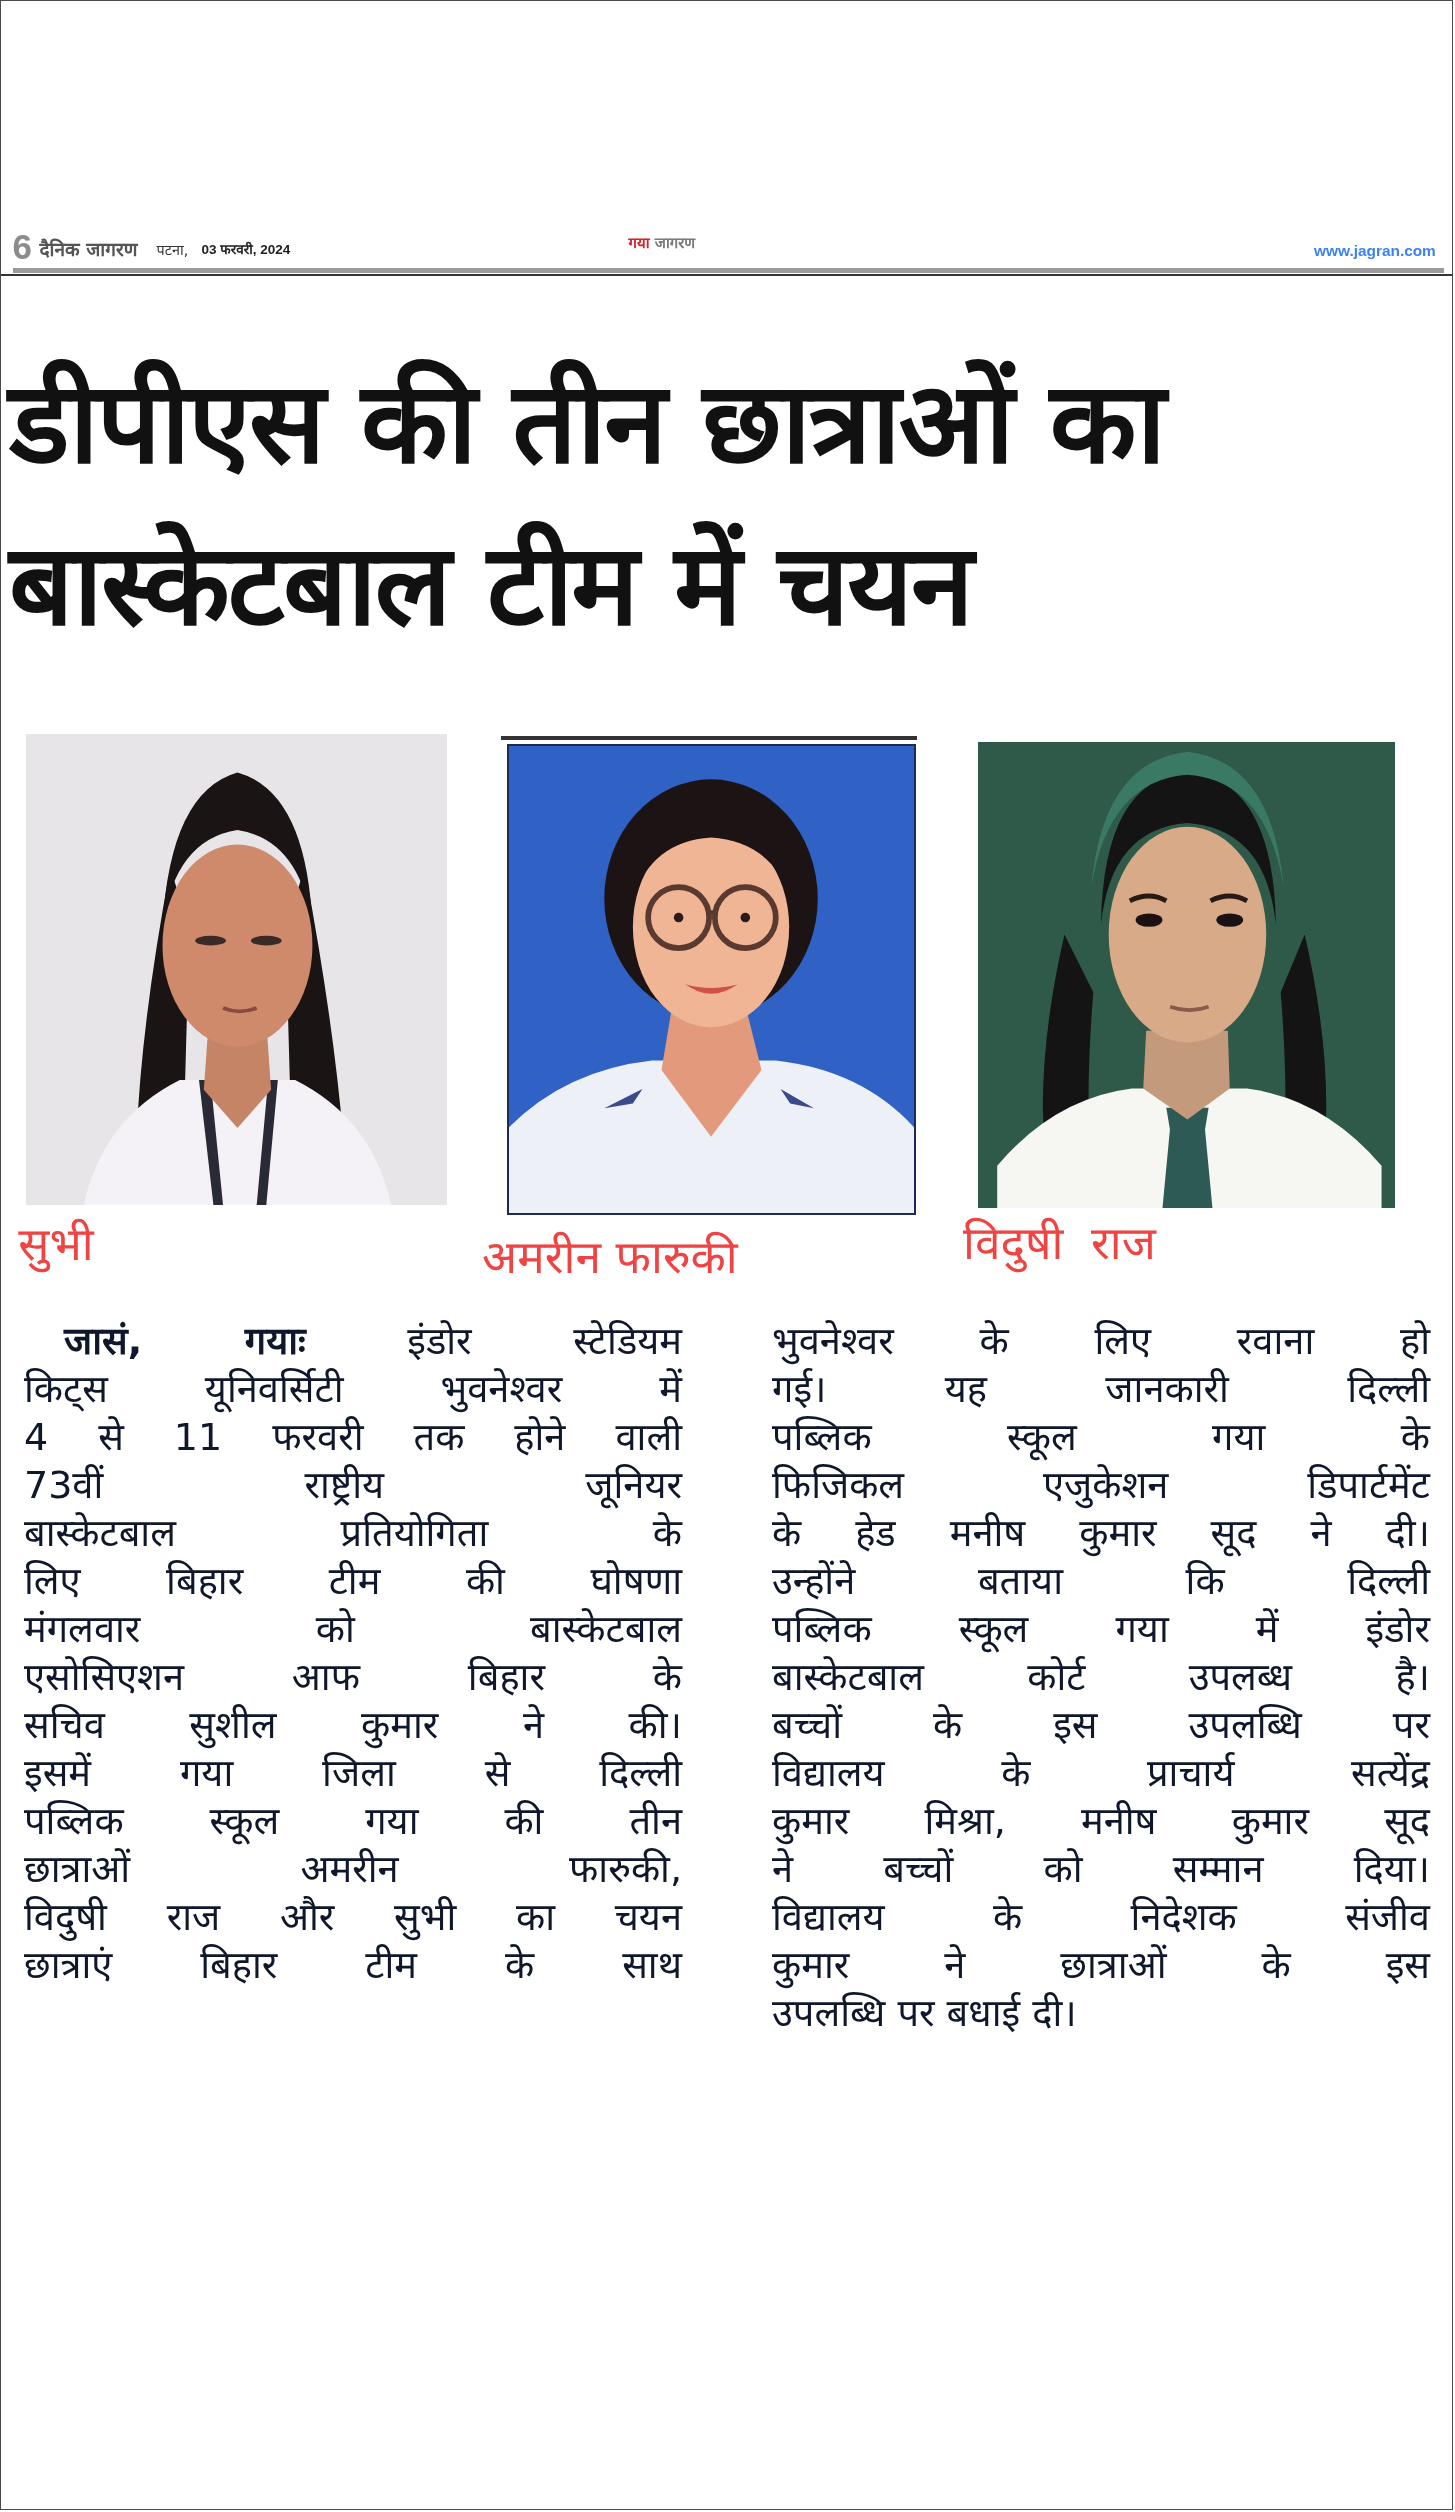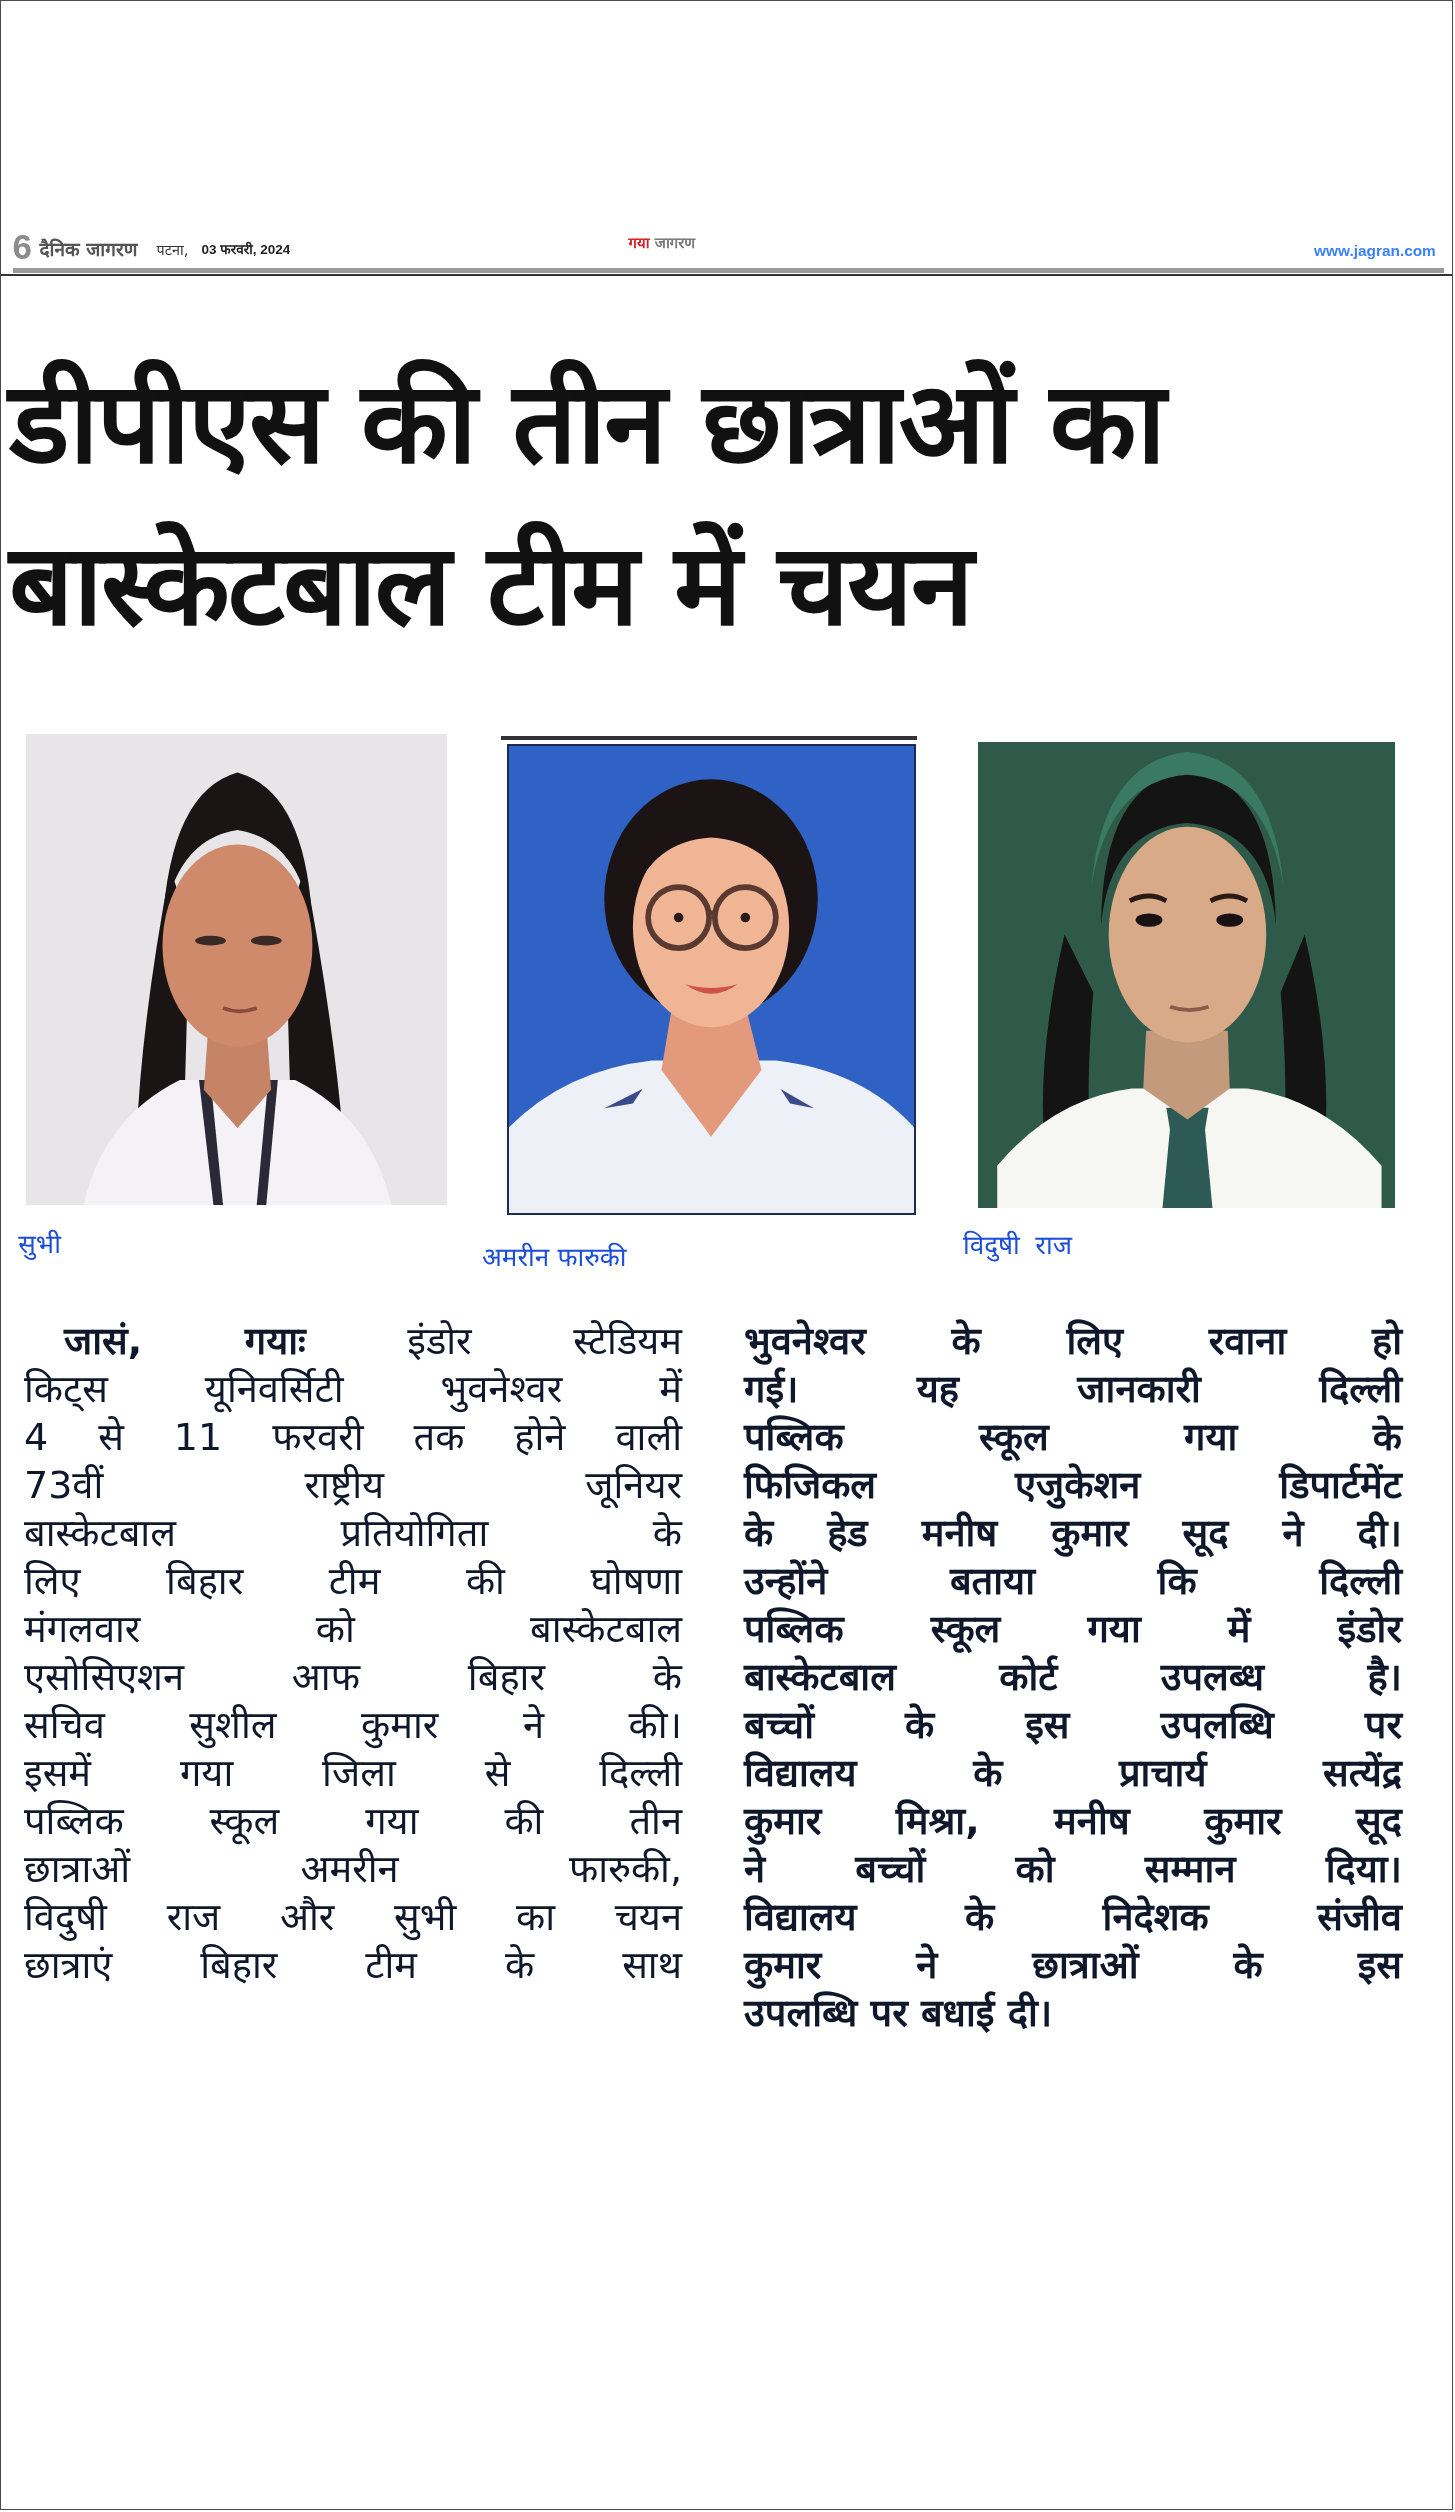--- a/index.html
+++ b/index.html
@@ -29,30 +29,30 @@
                 line-height: 162px; color: #111; letter-spacing: -1.9px; }
 
     
     .photo { position: absolute; overflow: hidden; }
     .photo svg { width: 100%; height: 100%; display: block; }
     .photo-1 { left: 25px; top: 733px; width: 421px; height: 471px; }
     .photo-2 { left: 506px; top: 743px; width: 409px; height: 471px; border: 2.9px solid #1c2a55; box-sizing: border-box; }
     .photo-2-topbar { position: absolute; left: 500px; top: 735px; width: 416px; height: 3.8px; background: #333; }
     .photo-3 { left: 977px; top: 741px; width: 417px; height: 466px; }
 
-    .caption { position: absolute; font-size: 26px; line-height: 46px; color: #1d4ed8; }
+    .caption { position: absolute; font-size: 46px; line-height: 46px; color: #ef4444; }
     .cap-1 { left: 17.3px; top: 1220px; }
     .cap-2 { left: 481px; top: 1233px; }
     .cap-3 { left: 962px; top: 1223px; font-family: Liberation Mono, monospace; }
 
     
     .col { position: absolute; top: 1316px; font-size: 38px; line-height: 48px; color: #0f172a;
            text-align: justify; }
     .col-left { left: 23px; width: 658px; }
-    .col-right { left: 743px; width: 658px; font-weight: bold; }
+    .col-right { left: 771px; width: 658px; }
     .col .line { display: block; text-align: justify; text-align-last: justify; white-space: nowrap; height: 48px; }
     .col .line.last { text-align-last: left; }
     .dateline { font-weight: bold; }
     .indent { display: inline-block; width: 40px; }
   </style>
 </head>
 <body>
 
 <div class="page">
 

